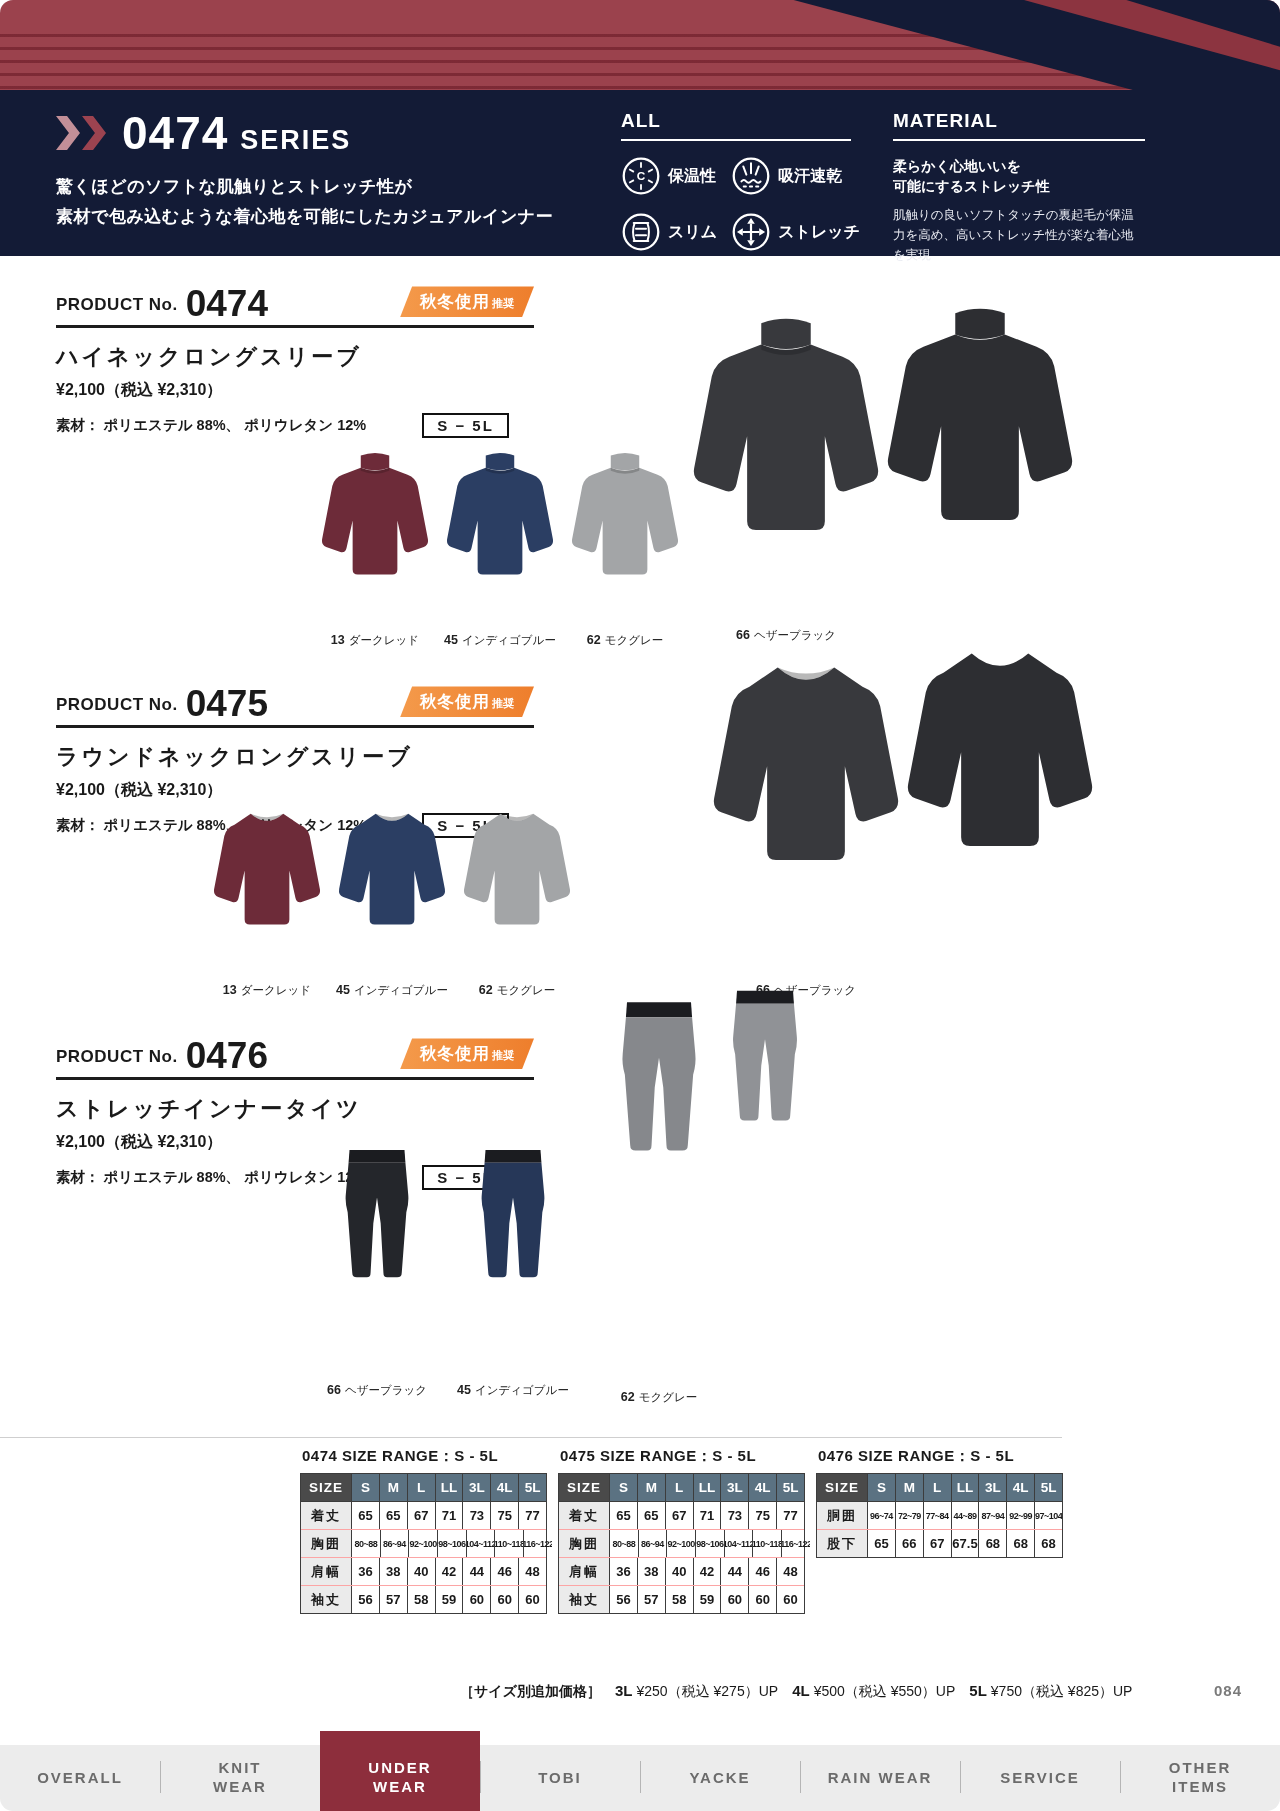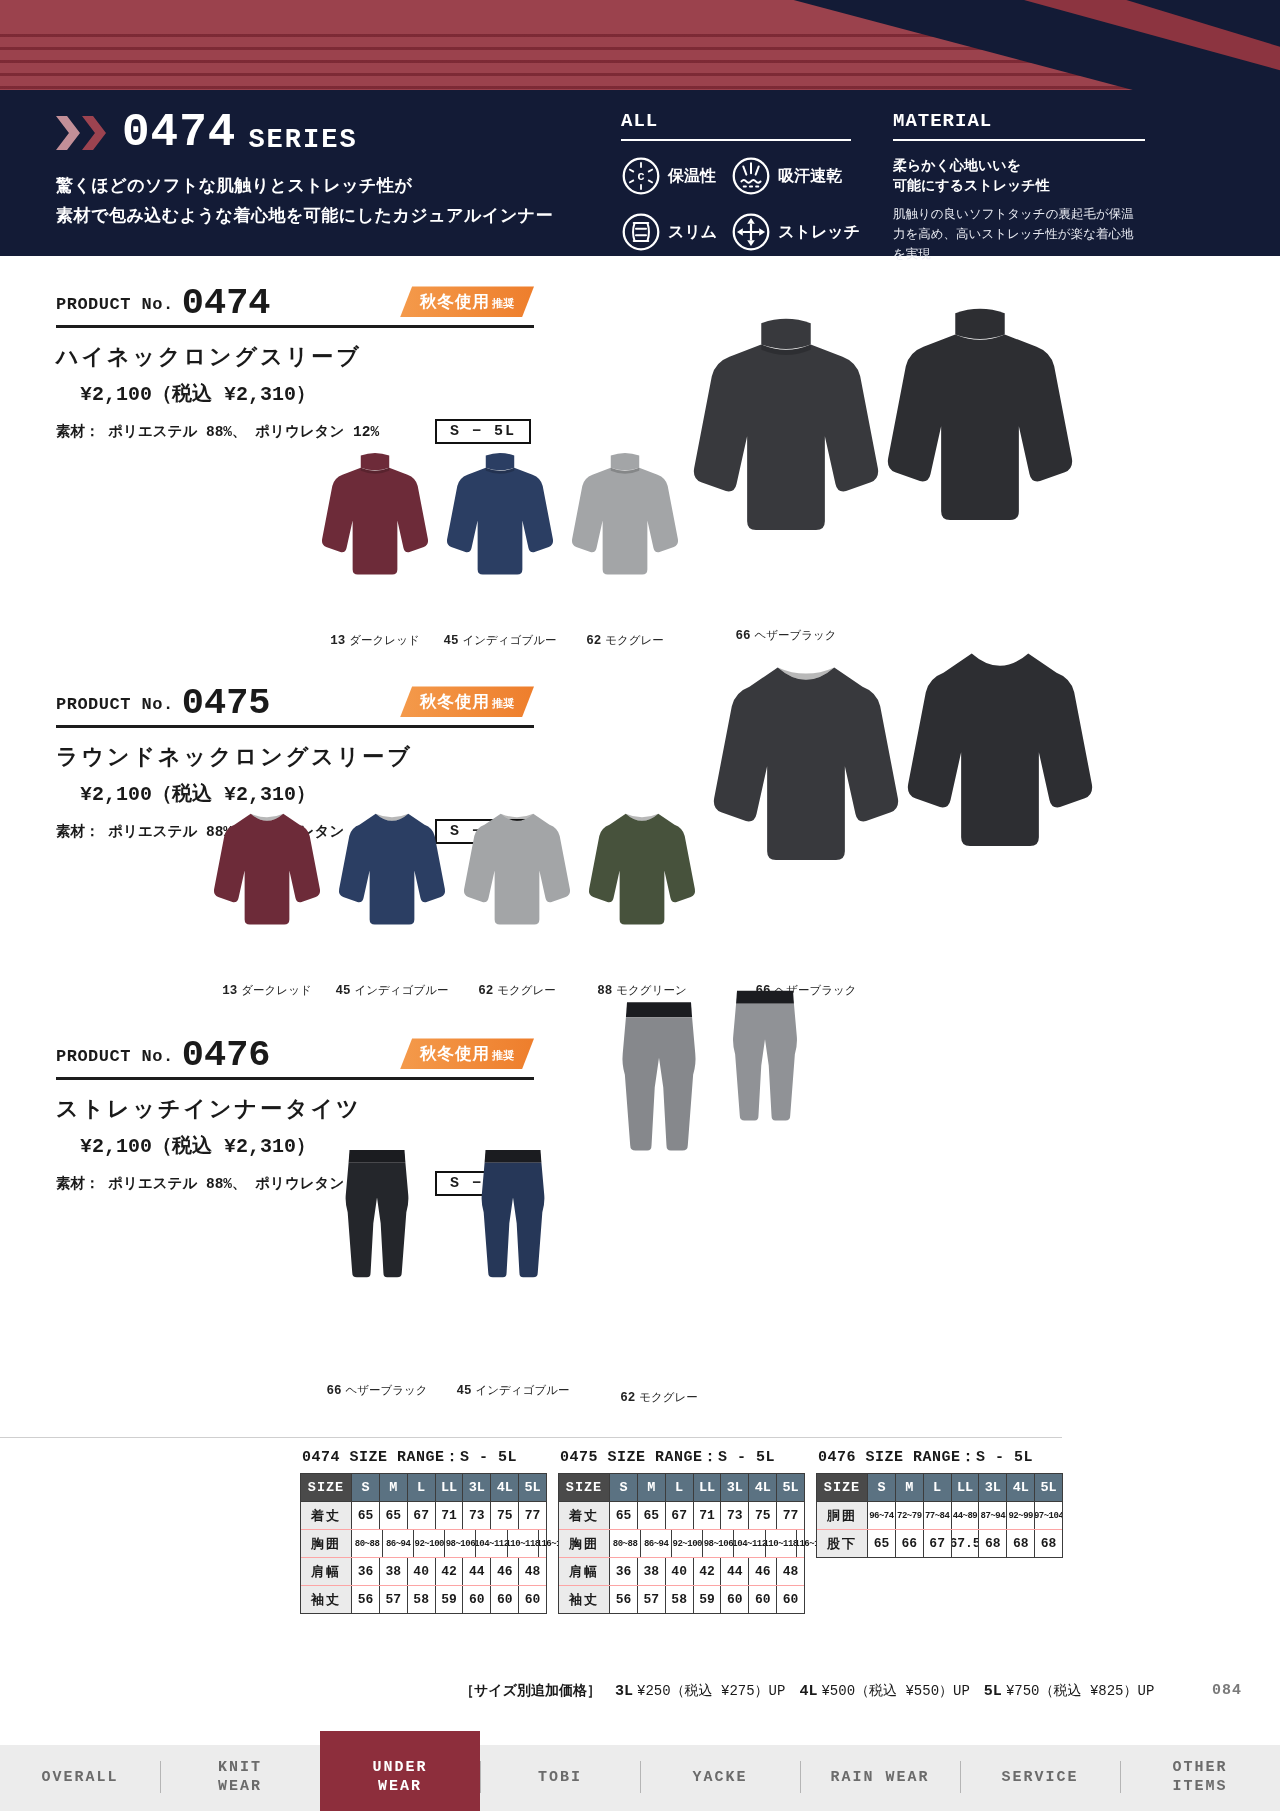--- a/index.html
+++ b/index.html
@@ -1,17 +1,17 @@
 <!DOCTYPE html>
 <html><head>
 <meta charset="utf-8">
 <style>
   html,body{margin:0;padding:0;background:#fff;}
   .page{position:relative;width:1280px;height:1811px;background:#fff;overflow:hidden;
-        font-family:Liberation Mono, monospace;color:#1a1a1a;}
+        font-family:Liberation Sans, sans-serif;color:#1a1a1a;border-radius:13px;}
 
   
   .top-banner{position:absolute;top:0;left:0;width:100%;height:90px;background:#9b424d;}
   .top-banner .stripes{position:absolute;left:0;top:24px;width:100%;height:66px;
       background:repeating-linear-gradient(180deg,transparent 0 10px,rgba(100,22,34,.55) 10px 13px);}
   .top-banner .navy-wedge{position:absolute;inset:0;background:#131b36;
       clip-path:polygon(62% 0,100% 0,100% 100%,88.5% 100%);}
   .top-banner .accent-wedge{position:absolute;inset:0;background:#8c3440;
       clip-path:polygon(80% 0,88% 0,100% 52%,100% 78%);}
 
@@ -55,21 +55,21 @@
       display:flex;align-items:flex-end;padding-bottom:6px;}
   .p-label{font-size:17px;font-weight:bold;letter-spacing:.5px;line-height:1;padding-bottom:6px;}
   .p-number{font-size:37px;font-weight:bold;letter-spacing:0;line-height:.85;margin-left:8px;}
   .badge{position:absolute;right:0;bottom:8px;width:134px;height:31px;
       background:linear-gradient(90deg,#f49a4b,#ee7e2c);
       clip-path:polygon(9% 0,100% 0,91% 100%,0 100%);
       display:flex;align-items:center;justify-content:center;color:#fff;}
   .badge-main{font-size:16.5px;font-weight:bold;letter-spacing:1px;}
   .badge-sub{font-size:11px;font-weight:bold;margin-left:2px;margin-top:3px;}
   .p-name{margin:14px 0 0;font-size:22px;font-weight:bold;letter-spacing:3px;}
-  .p-price{margin-top:8px;font-size:20px;font-weight:bold;margin-left:24px;}
+  .p-price{margin-top:8px;font-size:16px;font-weight:bold;}
   .p-meta{margin-top:12px;display:flex;align-items:center;}
   .p-material{font-size:14.5px;font-weight:600;}
   .size-box{margin-left:56px;border:2px solid #111;font-size:15px;font-weight:bold;
       padding:2px 13px;letter-spacing:2px;}
 
   
   .garment{color:var(--c,#555);}
   .garment svg{display:none;}
   .garment.shirt-high .g-high{display:block;}
   .garment.shirt-round .g-round{display:block;}
@@ -380,33 +380,20 @@
             <svg class="g-round" viewBox="0 0 120 130">
                 <path fill="currentColor" d="M44,14 L28,25 Q20,28 18,36 L8,88 Q7,94 12,96 L26,101 Q31,102 32,97 L38,70 L38,118 Q38,123 43,123 L77,123 Q82,123 82,118 L82,70 L88,97 Q89,102 94,101 L108,96 Q113,94 112,88 L102,36 Q100,28 92,25 L76,14 Q60,28 44,14 Z"></path>
                 <path fill="rgba(0,0,0,.28)" d="M44,14 Q60,28 76,14 Q60,21 44,14 Z"></path>
               </svg>
 
           </div>
           <div class="swatch-label">
             <span class="code">62</span><span class="cname">モクグレー</span>
           </div>
         </div>
-          <div class="swatch">
-          <div class="garment shirt-round" style="--c: #47523c;">
-
-            <svg class="g-round" viewBox="0 0 120 130">
-                <path fill="currentColor" d="M44,14 L28,25 Q20,28 18,36 L8,88 Q7,94 12,96 L26,101 Q31,102 32,97 L38,70 L38,118 Q38,123 43,123 L77,123 Q82,123 82,118 L82,70 L88,97 Q89,102 94,101 L108,96 Q113,94 112,88 L102,36 Q100,28 92,25 L76,14 Q60,28 44,14 Z"></path>
-                <path fill="rgba(0,0,0,.28)" d="M44,14 Q60,28 76,14 Q60,21 44,14 Z"></path>
-              </svg>
-
-          </div>
-          <div class="swatch-label">
-            <span class="code">88</span><span class="cname">モクグリーン</span>
-          </div>
-        </div>
         </div>
 
       <div class="hero">
         <div class="hero-garments">
           <div class="garment front shirt-round" style="--c: #38393d;">
 
             <svg class="g-round" viewBox="0 0 120 130">
                 <path fill="currentColor" d="M44,14 L28,25 Q20,28 18,36 L8,88 Q7,94 12,96 L26,101 Q31,102 32,97 L38,70 L38,118 Q38,123 43,123 L77,123 Q82,123 82,118 L82,70 L88,97 Q89,102 94,101 L108,96 Q113,94 112,88 L102,36 Q100,28 92,25 L76,14 Q60,28 44,14 Z"></path>
                 <path fill="rgba(0,0,0,.28)" d="M44,14 Q60,28 76,14 Q60,21 44,14 Z"></path>
               </svg>

